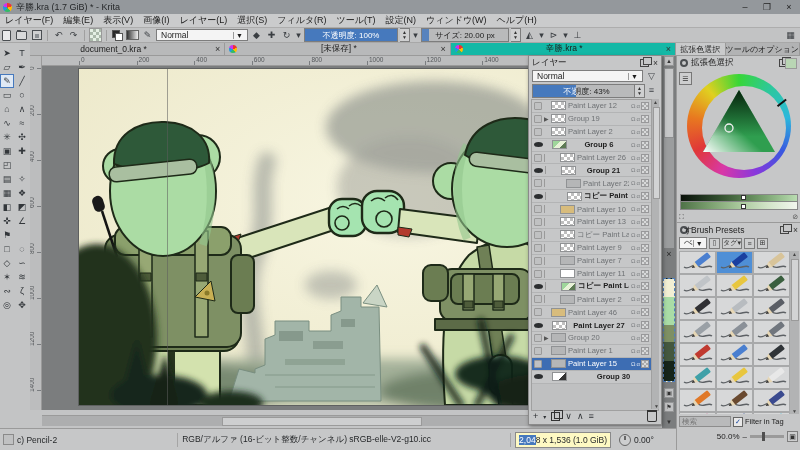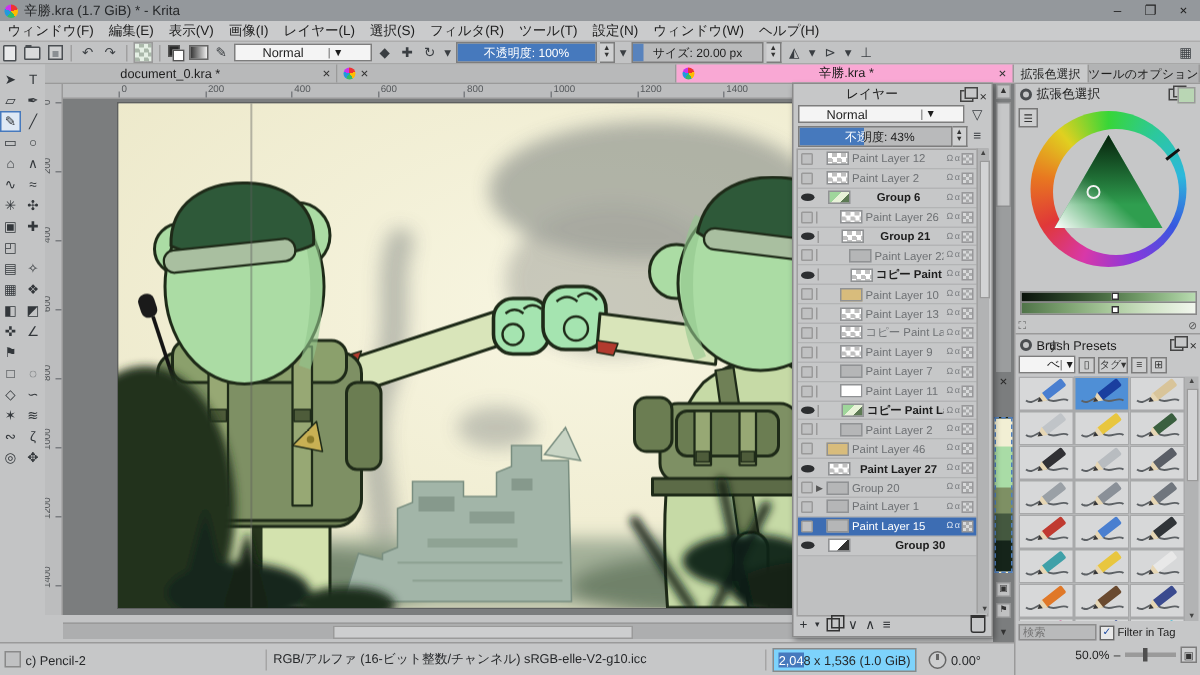--- a/index.html
+++ b/index.html
@@ -24,31 +24,31 @@
   .ic-folder{width:9px;height:7px;border:1px solid #4a4e52;background:#d9dadb;border-radius:1px;position:relative;}
   .ic-folder:before{content:"";position:absolute;left:0;top:-2px;width:4px;height:2px;background:#4a4e52;}
   .ic-save{width:8px;height:8px;border:1px solid #4a4e52;background:#cfd0d1;position:relative;}
   .ic-save:before{content:"";position:absolute;left:2px;top:3px;width:4px;height:4px;background:#8b8f93;}
   .ic-checker{width:12px;height:12px;border:1px solid #999;
     background:repeating-conic-gradient(#aab8aa 0 25%,#e4efe4 0 50%) 0 0/6px 6px;}
   .ic-colors{width:11px;height:11px;position:relative;}
   .ic-colors:before{content:"";position:absolute;left:0;top:0;width:6px;height:6px;background:#2a2a2a;border:1px solid #555;}
   .ic-colors:after{content:"";position:absolute;right:0;bottom:0;width:6px;height:6px;background:#fff;border:1px solid #555;}
   .ic-grad{width:11px;height:8px;border:1px solid #666;background:linear-gradient(to right,#333,#eee);}
-  .combo{background:#f4f4f4;border:1px solid #7d7d7d;height:12px;display:flex;align-items:center;font-size:8.5px;padding:0 18px;box-sizing:border-box;}
+  .combo{background:#f4f4f4;border:1px solid #7d7d7d;height:12px;display:flex;align-items:center;font-size:8.5px;padding:0 4px;box-sizing:border-box;}
   .combo .arrow{margin-left:auto;border-left:1px solid #9a9a9a;padding-left:2px;font-size:7px;}
   .spin{position:relative;height:12px;border:1px solid #7d7d7d;background:#b9babb;font-size:8px;overflow:hidden;}
   .spin .fill{position:absolute;left:0;top:0;bottom:0;background:#4679bd;overflow:hidden;}
   .spin .txt{position:absolute;left:0;top:0;width:100%;height:100%;display:flex;align-items:center;justify-content:center;color:#1d1d1d;white-space:nowrap;}
   .spin .fill .txt{color:#fff;}
   .spinarrows{width:9px;height:12px;border:1px solid #7d7d7d;border-left:none;background:#cfd0d1;font-size:5px;line-height:5px;display:flex;flex-direction:column;align-items:center;justify-content:center;color:#333;}
   
   #tabbar{left:0;top:43px;width:676px;height:13px;background:#b2b3b4;display:flex;font-size:8.5px;border-bottom:1px solid #9a9a9a;box-sizing:border-box;}
   .doctab{display:flex;align-items:center;border-right:1px solid #9a9a9a;padding:0 4px;gap:3px;background:#b8b9ba;}
-  .doctab.active{background:#f9a8d4;}
+  .doctab.active{background:#14b8a6;}
   .doctab .dlabel{flex:1;text-align:center;white-space:nowrap;overflow:hidden;}
   .doctab .x{font-size:9px;color:#333;}
   .mini-logo{width:8px;height:8px;border-radius:50%;flex:none;
     background:conic-gradient(#e33 0 20%,#fb0 20% 40%,#3b6 40% 60%,#29d 60% 80%,#c3e 80% 100%);}
   #docktabs{left:676px;top:43px;width:124px;height:13px;display:flex;font-size:8px;background:#b2b3b4;border-bottom:1px solid #9a9a9a;box-sizing:border-box;}
   .docktab{flex:1;display:flex;align-items:center;justify-content:center;border-right:1px solid #9a9a9a;background:#b2b3b4;white-space:nowrap;}
   .docktab.active{background:#c9cacb;}
   
   #toolbox{left:0;top:43px;width:30px;height:385px;background:#c3c4c5;display:grid;grid-template-columns:15px 15px;align-content:start;padding-top:3px;}
   .tool{width:14px;height:14px;display:flex;align-items:center;justify-content:center;font-size:9px;color:#33373b;box-sizing:border-box;}
@@ -60,21 +60,21 @@
   .rtick{position:absolute;background:#7a7d80;}
   
   #viewport{left:42px;top:66px;width:620px;height:344px;background:#7b7d7e;overflow:hidden;}
   #canvas{position:absolute;left:37px;top:3px;width:576px;height:336px;background:#f0edd2;box-shadow:0 0 0 1px #5e6060;}
   
   #hscroll{left:42px;top:415px;width:620px;height:11px;background:#adaeaf;border-top:1px solid #9a9a9a;box-sizing:border-box;}
   #hthumb{position:absolute;left:180px;top:1px;width:200px;height:9px;background:#cdcecf;border:1px solid #9a9a9a;box-sizing:border-box;}
   #hscroll .sarrow{position:absolute;right:2px;top:1px;font-size:7px;color:#444;}
   
   #layers{left:528px;top:55px;width:134px;height:370px;background:#c6c7c8;border:1px solid #8a8a8a;box-shadow:1px 2px 4px rgba(0,0,0,.35);box-sizing:border-box;font-size:8px;}
-  #layers-head{height:13px;display:flex;align-items:flex-end;padding:0 3px;font-size:8.5px;margin-left:32px;}
+  #layers-head{height:13px;display:flex;align-items:center;padding:0 3px;font-size:8.5px;}
   .headbtns{margin-left:auto;display:flex;gap:4px;align-items:center;color:#333;}
   .ic-float{width:7px;height:6px;border:1px solid #444;position:relative;background:#c6c7c8;}
   .ic-float:before{content:"";position:absolute;left:2px;top:-3px;width:7px;height:6px;border:1px solid #444;background:#c6c7c8;}
   #layers-blend{display:flex;align-items:center;gap:2px;padding:1px 3px;}
   #layers-opacity{margin:1px 3px;display:flex;}
   #layerlist{position:absolute;left:2px;top:43px;right:2px;height:310px;overflow:hidden;background:#bfc0c1;border:1px solid #a0a0a0;}
   .lrow{height:11.9px;display:flex;align-items:center;gap:2px;border-bottom:1px solid #b3b4b5;background:#c6c7c8;padding-left:2px;position:relative;}
   .lrow.dim{color:#6e7174;}
   .lrow.selected{background:#3d6db3;color:#fff;}
   .lrow .chk{width:8px;height:8px;flex:none;border:1px solid #9a9a9a;background:#c0c1c2;box-sizing:border-box;border-radius:1px;}
@@ -134,42 +134,42 @@
   #brush-search-row{position:absolute;left:0;top:193px;width:124px;display:flex;align-items:center;gap:2px;padding:0 2px;box-sizing:border-box;font-size:7.5px;}
   #search-input{width:52px;height:11px;border:1px solid #8d8d8d;background:#b9babb;font-size:7.5px;padding:0 2px;box-sizing:border-box;font-family:inherit;color:#333;}
   .cb{width:8px;height:8px;border:1px solid #666;background:#e8e8e8;font-size:7px;line-height:7px;text-align:center;color:#1a48a0;}
   #brush-zoom-row{position:absolute;left:0;top:208px;width:124px;display:flex;align-items:center;gap:3px;padding:0 3px;box-sizing:border-box;font-size:8px;}
   #zoom-slider{width:34px;height:3px;background:#9a9a9a;position:relative;}
   #zoom-slider .zt{position:absolute;left:12px;top:-3px;width:3px;height:9px;background:#4f4f4f;}
   
   #statusbar{left:0;top:428px;width:676px;height:22px;background:#c6c7c8;border-top:1px solid #9a9a9a;display:flex;align-items:center;font-size:8.5px;box-sizing:border-box;color:#26282a;}
   .sb-box{width:9px;height:9px;border:1px solid #8a8a8a;background:#c0c1c2;margin:0 3px;}
   .sb-sep{width:1px;height:14px;background:#a5a5a5;margin:0 4px;}
-  #dims-box{border:1px solid #8a8a8a;padding:0 3px;height:14px;display:flex;align-items:center;background:#7dd3fc;}
+  #dims-box{border:1px solid #8a8a8a;padding:0 3px;height:14px;display:flex;align-items:center;background:#fef9c3;}
   #dims-box .hl{background:#4679bd;color:#fff;}
   .rot-ic{width:10px;height:10px;border-radius:50%;border:1px solid #666;position:relative;margin:0 3px 0 8px;background:#cdcecf;}
   .rot-ic:before{content:"";position:absolute;left:4px;top:1px;width:2px;height:4px;background:#666;}
 </style>
 </head>
 <body>
 
 <div id="app">
 
   <div id="titlebar" class="abs">
     <span id="krita-logo"></span>
     <span>辛勝.kra (1.7 GiB) * - Krita</span>
     <div id="win-controls">
       <span>–</span>
       <span>❐</span>
       <span>×</span>
     </div>
   </div>
 
   <div id="menubar" class="abs">
-      <span>ウィンドウ(F)</span>
+      <span>レイヤー(F)</span>
       <span>編集(E)</span>
       <span>表示(V)</span>
       <span>画像(I)</span>
       <span>レイヤー(L)</span>
       <span>選択(S)</span>
       <span>フィルタ(R)</span>
       <span>ツール(T)</span>
       <span>設定(N)</span>
       <span>ウィンドウ(W)</span>
       <span>ヘルプ(H)</span>
@@ -236,20 +236,21 @@
   </div>
 
   <div id="tabbar" class="abs">
       <div class="doctab" style="flex: 1 1 0%;">
         <span class="mini-logo"></span>
         <span class="dlabel">document_0.kra *</span>
         <span class="x">×</span>
       </div>
       <div class="doctab" style="flex: 1 1 0%;">
         <span class="mini-logo"></span>
+        <span class="dlabel">[未保存] *</span>
         <span class="x">×</span>
       </div>
       <div class="doctab active" style="flex: 1 1 0%;">
         <span class="mini-logo"></span>
         <span class="dlabel">辛勝.kra *</span>
         <span class="x">×</span>
       </div>
     </div>
   <div id="docktabs" class="abs">
       <div class="docktab active">拡張色選択</div>
@@ -839,20 +840,31 @@
           <span class="lthumb checker"></span>
           <span class="lname">Paint Layer 12</span>
           <span class="licons">
             <span>Ω</span>
             <span>α</span>
             <span class="ch"></span>
           </span>
         </div>
         <div class="lrow dim">
           <span class="chk"></span>
+          <span class="caret">▶</span>
+          <span class="lthumb checker"></span>
+          <span class="lname">Group 19</span>
+          <span class="licons">
+            <span>Ω</span>
+            <span>α</span>
+            <span class="ch"></span>
+          </span>
+        </div>
+        <div class="lrow dim">
+          <span class="chk"></span>
           <span class="caret"></span>
           <span class="lthumb checker"></span>
           <span class="lname">Paint Layer 2</span>
           <span class="licons">
             <span>Ω</span>
             <span>α</span>
             <span class="ch"></span>
           </span>
         </div>
         <div class="lrow bold">

